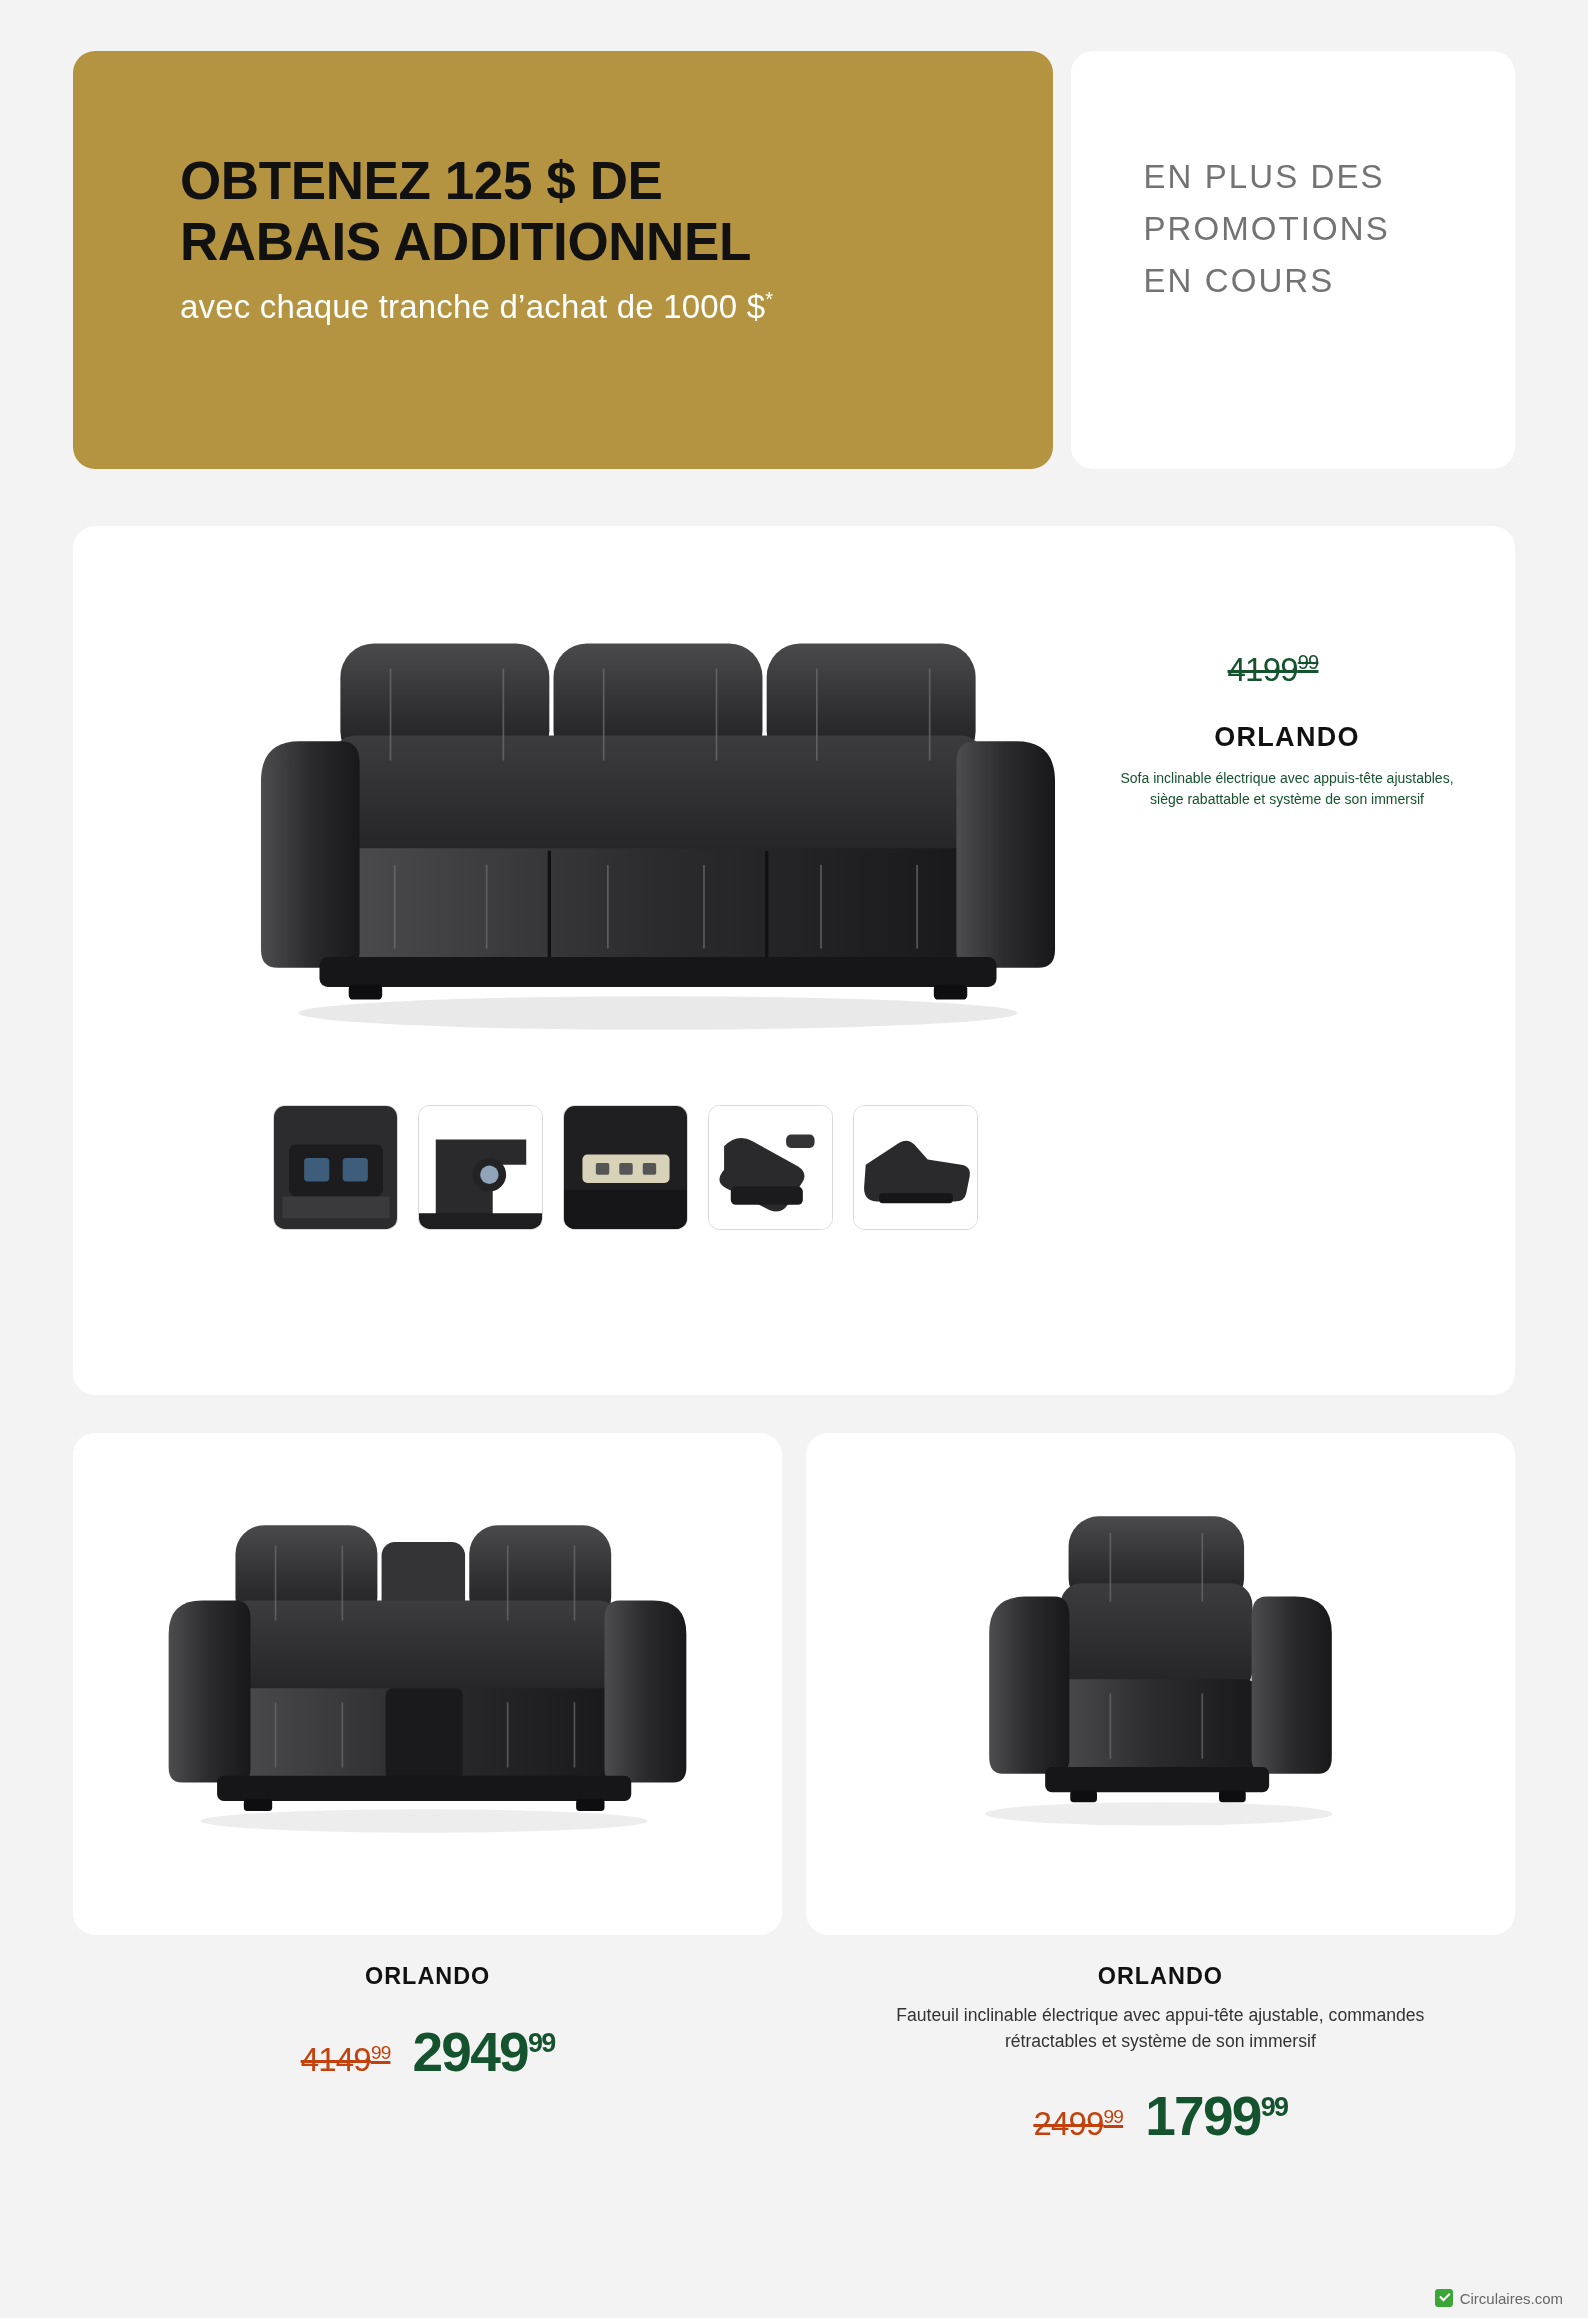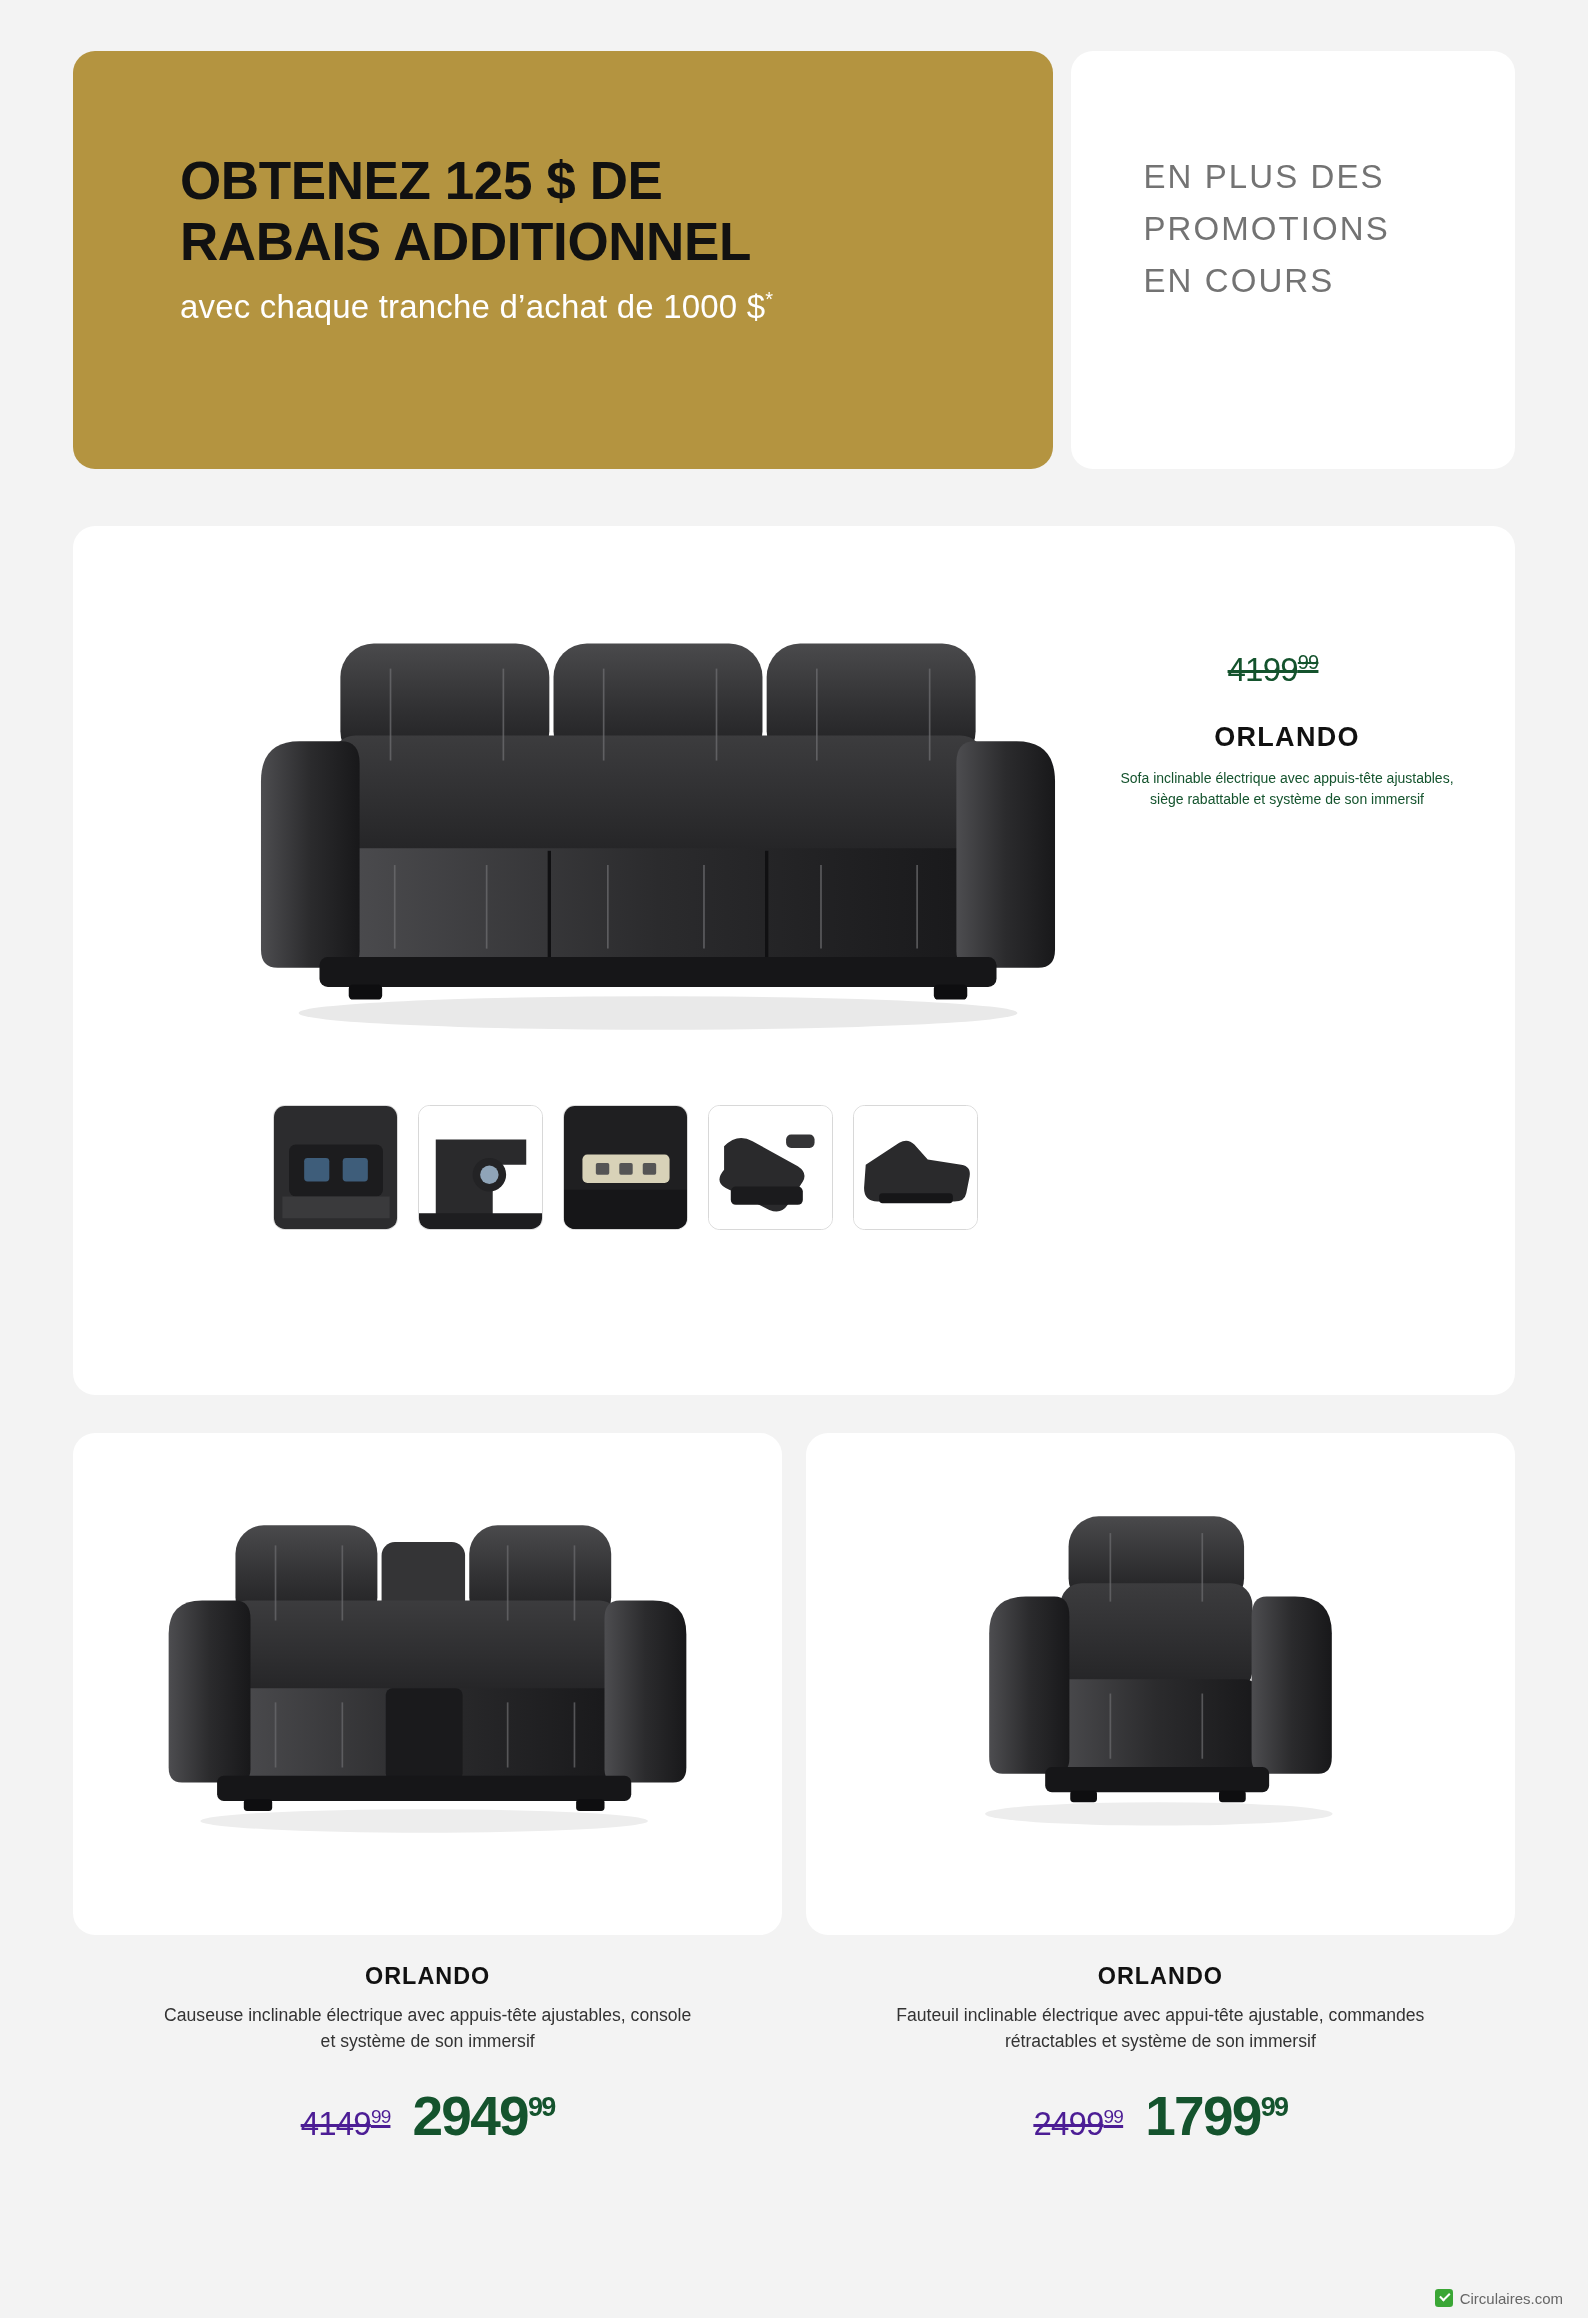--- a/index.html
+++ b/index.html
@@ -189,21 +189,21 @@
   }
   .caption .prices {
     margin-top: 30px;
     display: flex;
     align-items: baseline;
     justify-content: center;
     gap: 22px;
   }
   .caption .was {
     font-size: 33px;
-    color: #4c1d95;
+    color: #c2410c;
     text-decoration: line-through;
     text-decoration-thickness: 2.5px;
     letter-spacing: -0.8px;
   }
   .caption .was sup { font-size: 19px; }
   .caption .now {
     font-size: 55px;
     font-weight: bold;
     color: #14532d;
     letter-spacing: -1.7px;
@@ -434,21 +434,20 @@
         </svg>
       </div>
     </div>
 
   </div>
 
   <div class="bottom-captions">
 
     <div class="caption">
       <div class="name">ORLANDO</div>
-      <div class="desc">Causeuse inclinable électrique avec appuis-tête ajustables, console et système de son immersif</div>
       <div class="prices">
         <span class="was"><span>4149</span><sup>99</sup></span>
         <span class="now"><span>2949</span><sup>99</sup></span>
       </div>
     </div>
 
     <div class="caption">
       <div class="name">ORLANDO</div>
       <div class="desc">Fauteuil inclinable électrique avec appui-tête ajustable, commandes rétractables et système de son immersif</div>
       <div class="prices">

